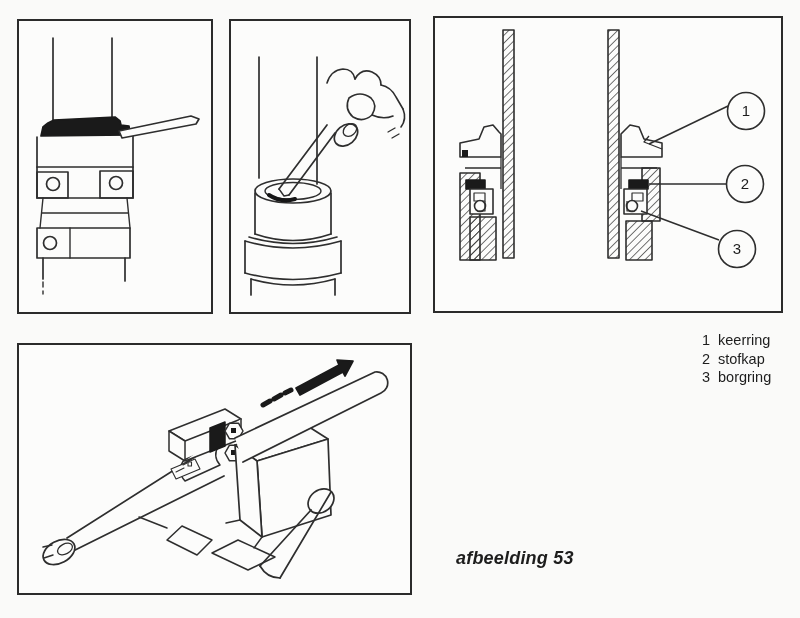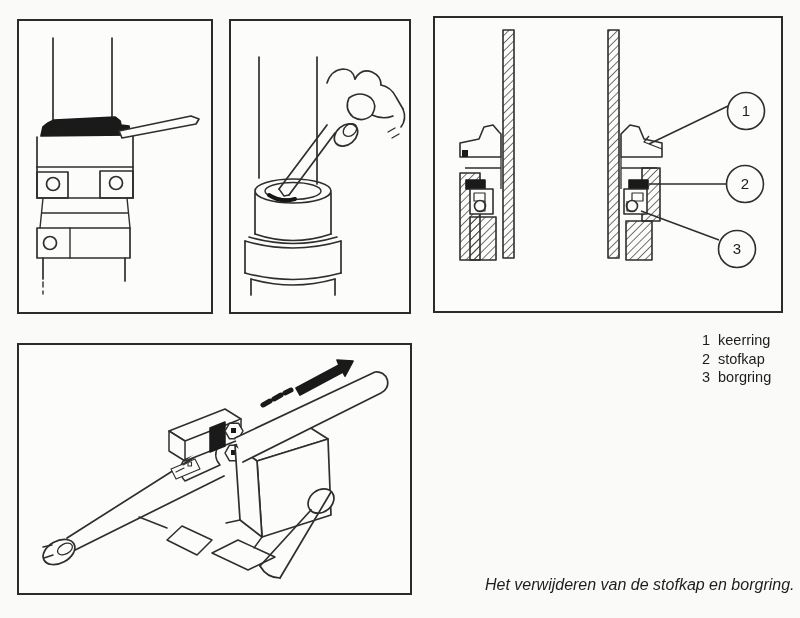--- a/index.html
+++ b/index.html
@@ -247,15 +247,15 @@
     <div class="legend-row">
       <span class="legend-num">2</span>
       <span>stofkap</span>
     </div>
     <div class="legend-row">
       <span class="legend-num">3</span>
       <span>borgring</span>
     </div>
   </div>
 
-  <div class="caption-sub">Het verwijderen van de stofkap en borgring.</div>
+  <div class="caption-title">afbeelding 53</div>
 
 </div>
 
 </body></html>

